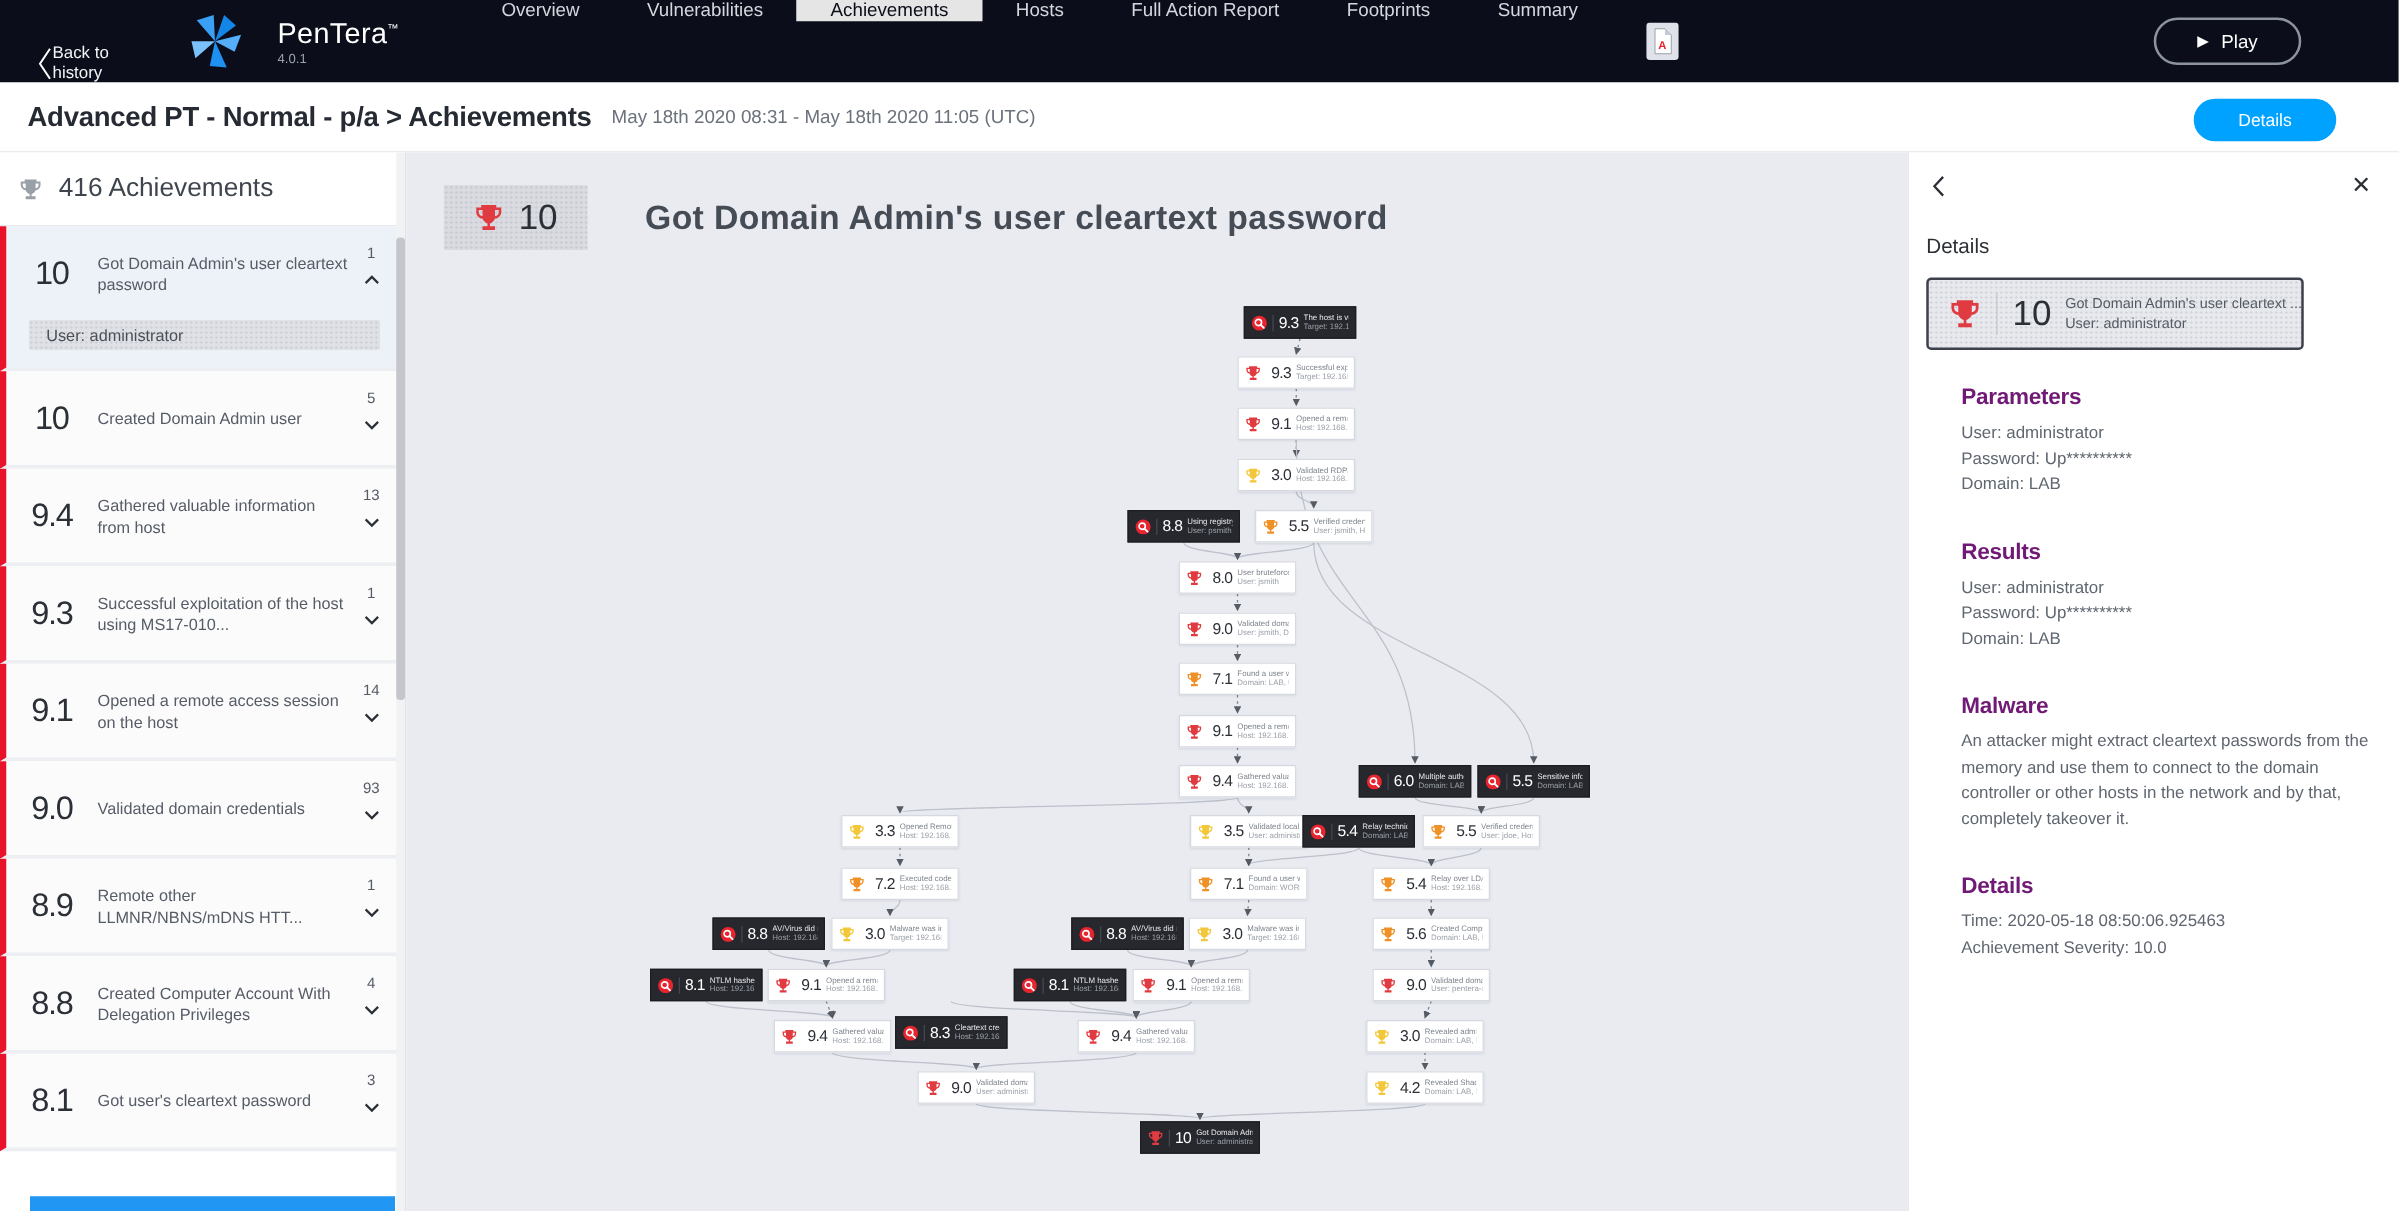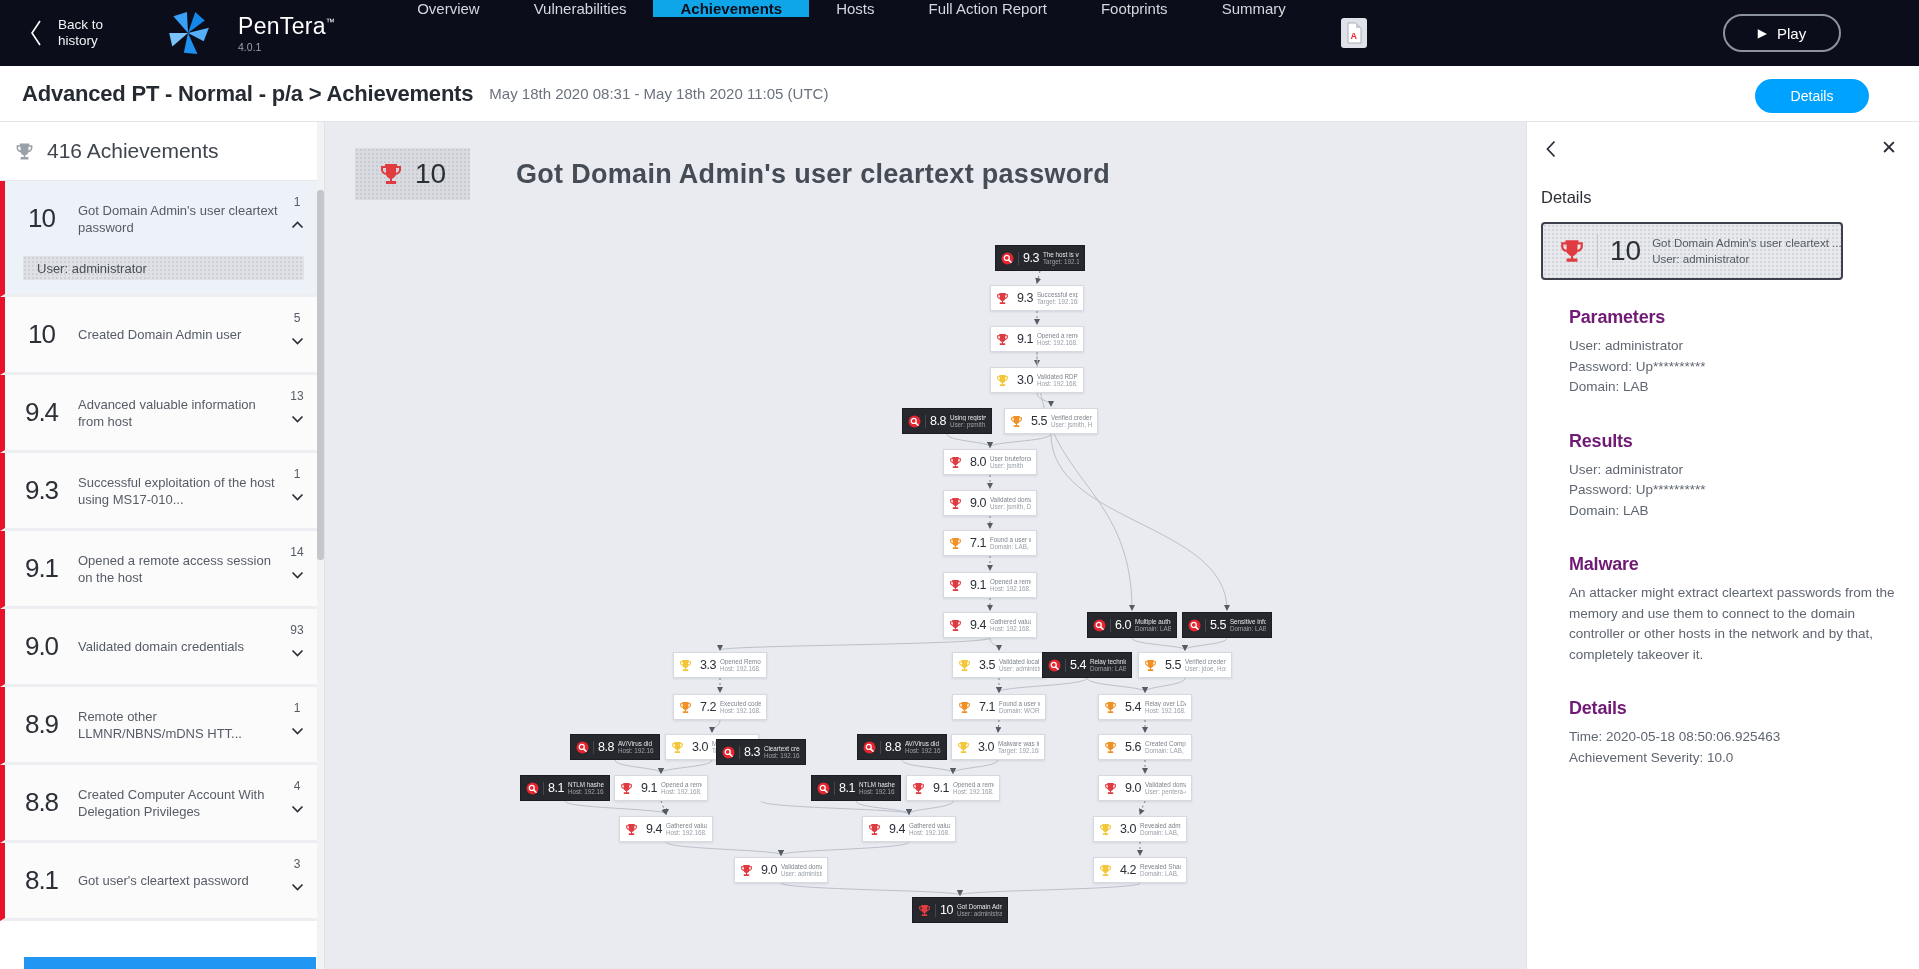--- a/index.html
+++ b/index.html
@@ -1,32 +1,32 @@
 <!DOCTYPE html>
 <html><head>
 <meta charset="utf-8">
 <style>
   * { margin:0; padding:0; box-sizing:border-box; }
   html,body { width:1919px; height:969px; font-family:"Liberation Sans", sans-serif; background:#fff; overflow:hidden; }
   #app { position:relative; width:1919px; height:969px; }
 
   
   .navbar { position:absolute; left:0; top:0; width:1919px; height:66px; background:#0b0e1a; display:flex; align-items:stretch; color:#fff; }
-  .back-btn { display:flex; align-items:center; gap:16px; margin-left:30px; cursor:pointer; }
+  .back-btn { display:flex; align-items:flex-end; gap:0; margin-left:30px; cursor:pointer; }
   .back-chev svg { display:block; }
   .back-txt { font-size:13.5px; line-height:16px; color:#f2f3f5; }
   .logo-wrap { display:flex; align-items:center; margin-left:62px; }
   .logo-ic { width:46px; height:46px; }
   .brand-col { margin-left:27px; }
   .brand { font-size:23px; color:#fff; letter-spacing:.3px; }
   .brand sup { font-size:9px; }
   .version { font-size:10.5px; color:#9aa0ad; margin-top:1px; }
   .nav-tabs { display:flex; align-items:flex-start; margin-left:55px; }
   .nav-tab { display:flex; align-items:center; padding:0 27px; font-size:15px; color:#d4d7dd; cursor:pointer; white-space:nowrap; }
-  .nav-tab.active { background:#0ea5e9; color:#0b0e1a;font-weight:bold; }
+  .nav-tab.active { background:#e5e5e5; color:#0b0e1a; }
   .pdf-btn { display:flex; align-items:center; margin-left:28px; cursor:pointer; }
   .pdf-btn svg { width:26px; height:30px; }
   .play-btn { margin:14px 78px 14px auto; width:118px; height:38px; border:2px solid #8d939e; border-radius:20px; display:flex; align-items:center; justify-content:center; gap:10px; color:#fff; font-size:15px; cursor:pointer; background:transparent; }
   .play-tri { font-size:12px; }
 
   
   .crumbbar { position:absolute; left:0; top:66px; width:1919px; height:56px; background:#fff; border-bottom:1px solid #e3e5ea; display:flex; align-items:center; }
   .crumb-title { margin-left:22px; font-size:22px; color:#262b33; letter-spacing:-.2px; font-weight:bold; font-stretch:condensed; white-space:nowrap; }
   .crumb-date { margin-left:16px; font-size:15px; color:#6b727c; white-space:nowrap; }
   .details-btn { position:absolute; right:50px; top:13px; width:114px; height:34px; background:#00a2ff; color:#fff; border:none; border-radius:17px; font-size:14px; cursor:pointer; font-family:inherit; }
@@ -202,21 +202,21 @@
             <div class="ach-right">
               <div class="ach-count">5</div>
               <div class="ach-chev"><svg width="13" height="8">
                   <polyline points="1.5,1.5 6.5,6.5 11.5,1.5" fill="none" stroke="#2b2f36" stroke-width="1.7"></polyline>
                 </svg></div>
             </div>
           </div>
           <div class="ach-item">
             <div class="ach-main">
               <div class="ach-score">9.4</div>
-              <div class="ach-title">Advanced valuable information from host</div>
+              <div class="ach-title">Gathered valuable information from host</div>
             </div>
             <div class="ach-right">
               <div class="ach-count">13</div>
               <div class="ach-chev"><svg width="13" height="8">
                   <polyline points="1.5,1.5 6.5,6.5 11.5,1.5" fill="none" stroke="#2b2f36" stroke-width="1.7"></polyline>
                 </svg></div>
             </div>
           </div>
           <div class="ach-item">
             <div class="ach-main">
@@ -674,21 +674,21 @@
               <svg style="color: rgb(225, 59, 66);">
                 <use href="#trophy"></use>
               </svg>
             </span>
             <span class="gscore">9.1</span>
             <span class="gtxt">
               <span class="l1">Opened a remote access...</span>
               <span class="l2">Host: 192.168.20.20</span>
             </span>
           </div>
-          <div class="gnode vuln" style="left: 391px; top: 617px;">
+          <div class="gnode vuln" style="left: 391px; top: 691px;">
             <span class="gicon">
               <svg>
                 <use href="#vuln"></use>
               </svg>
             </span>
             <span class="gscore">8.3</span>
             <span class="gtxt">
               <span class="l1">Cleartext credentials are...</span>
               <span class="l2">Host: 192.168.20.20</span>
             </span>

